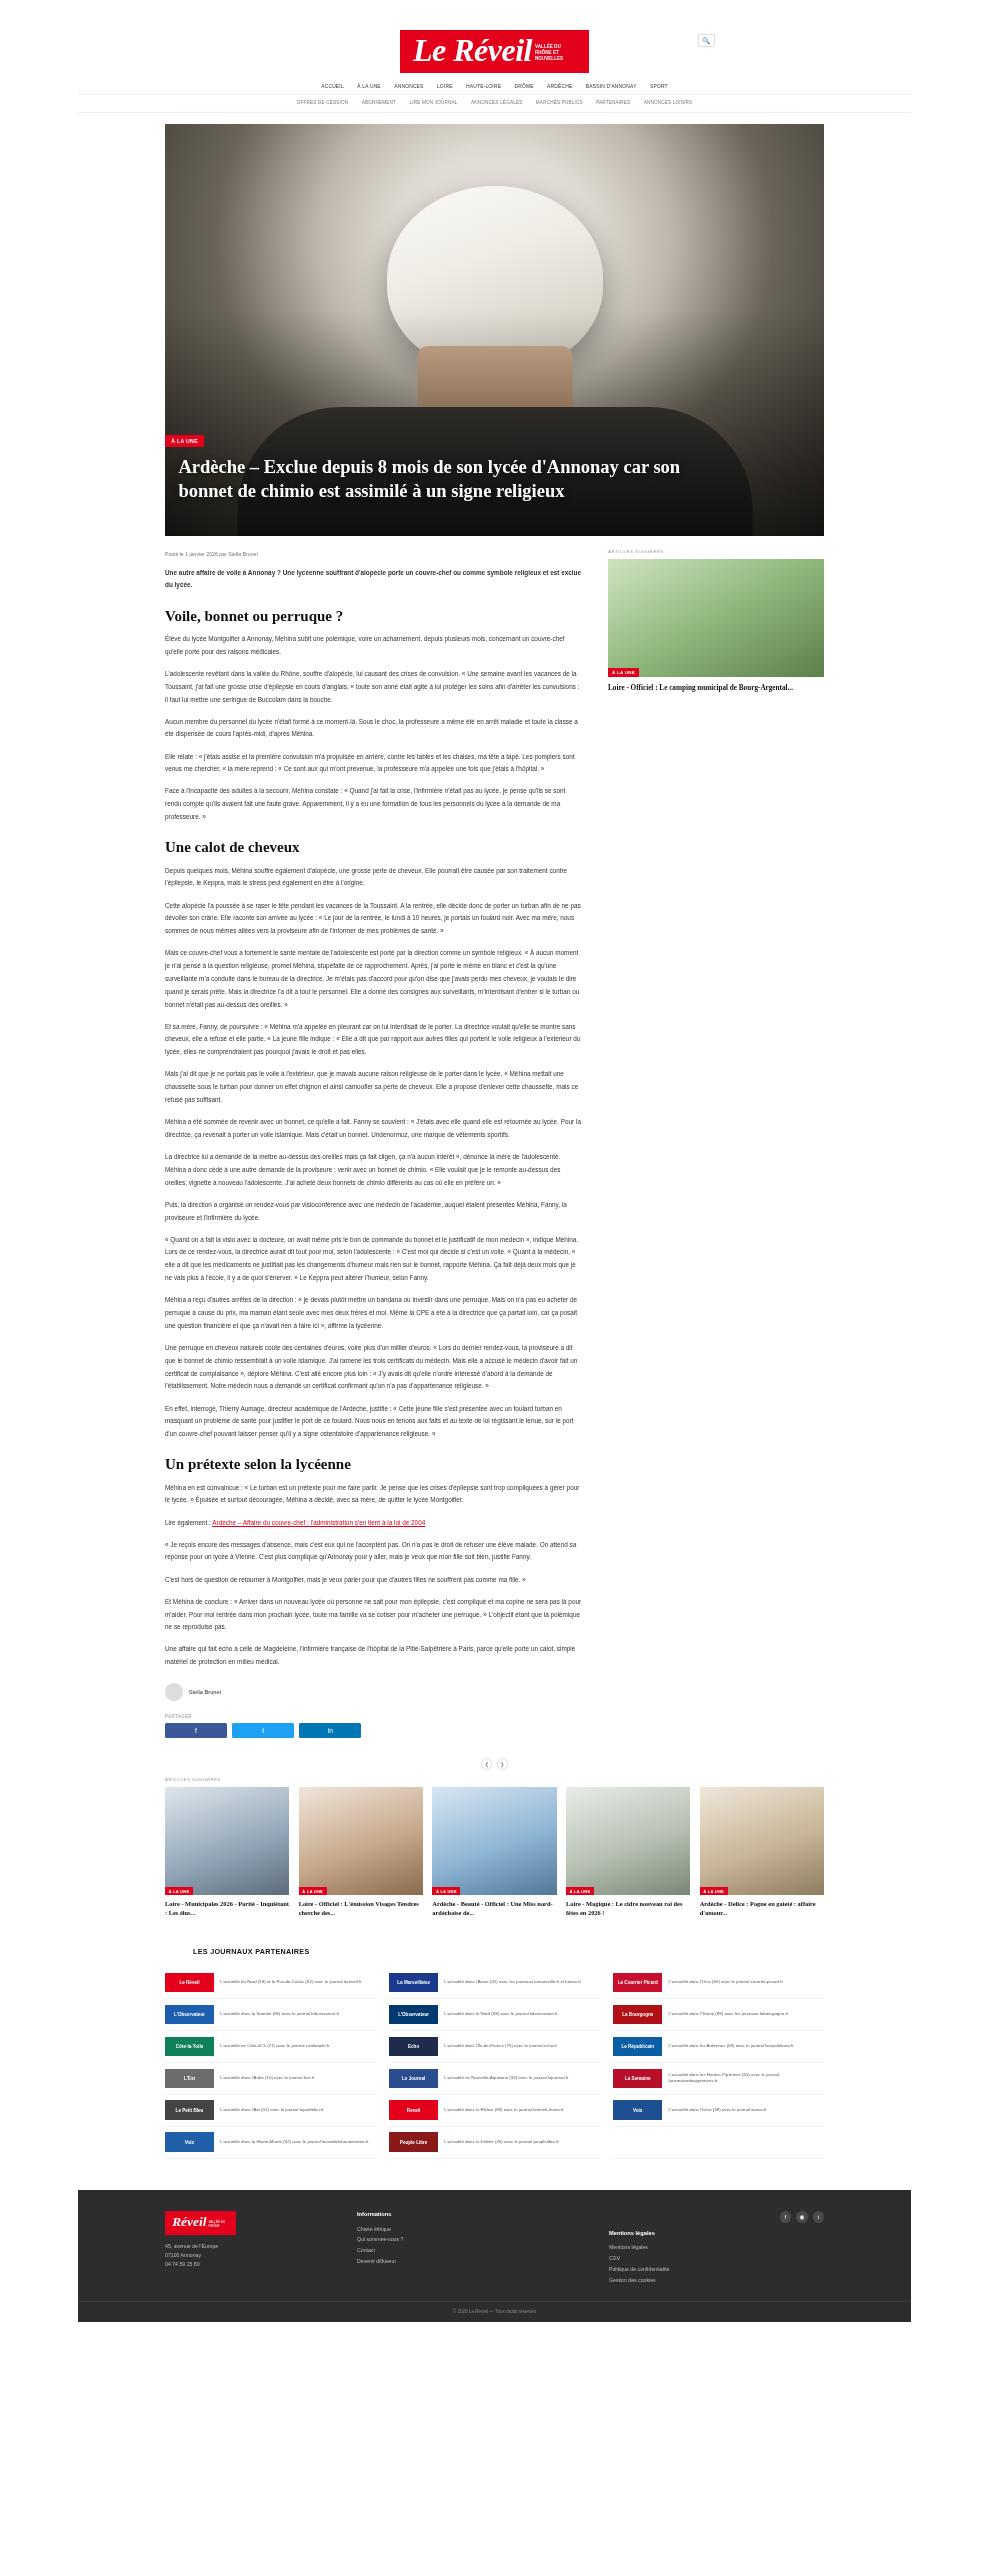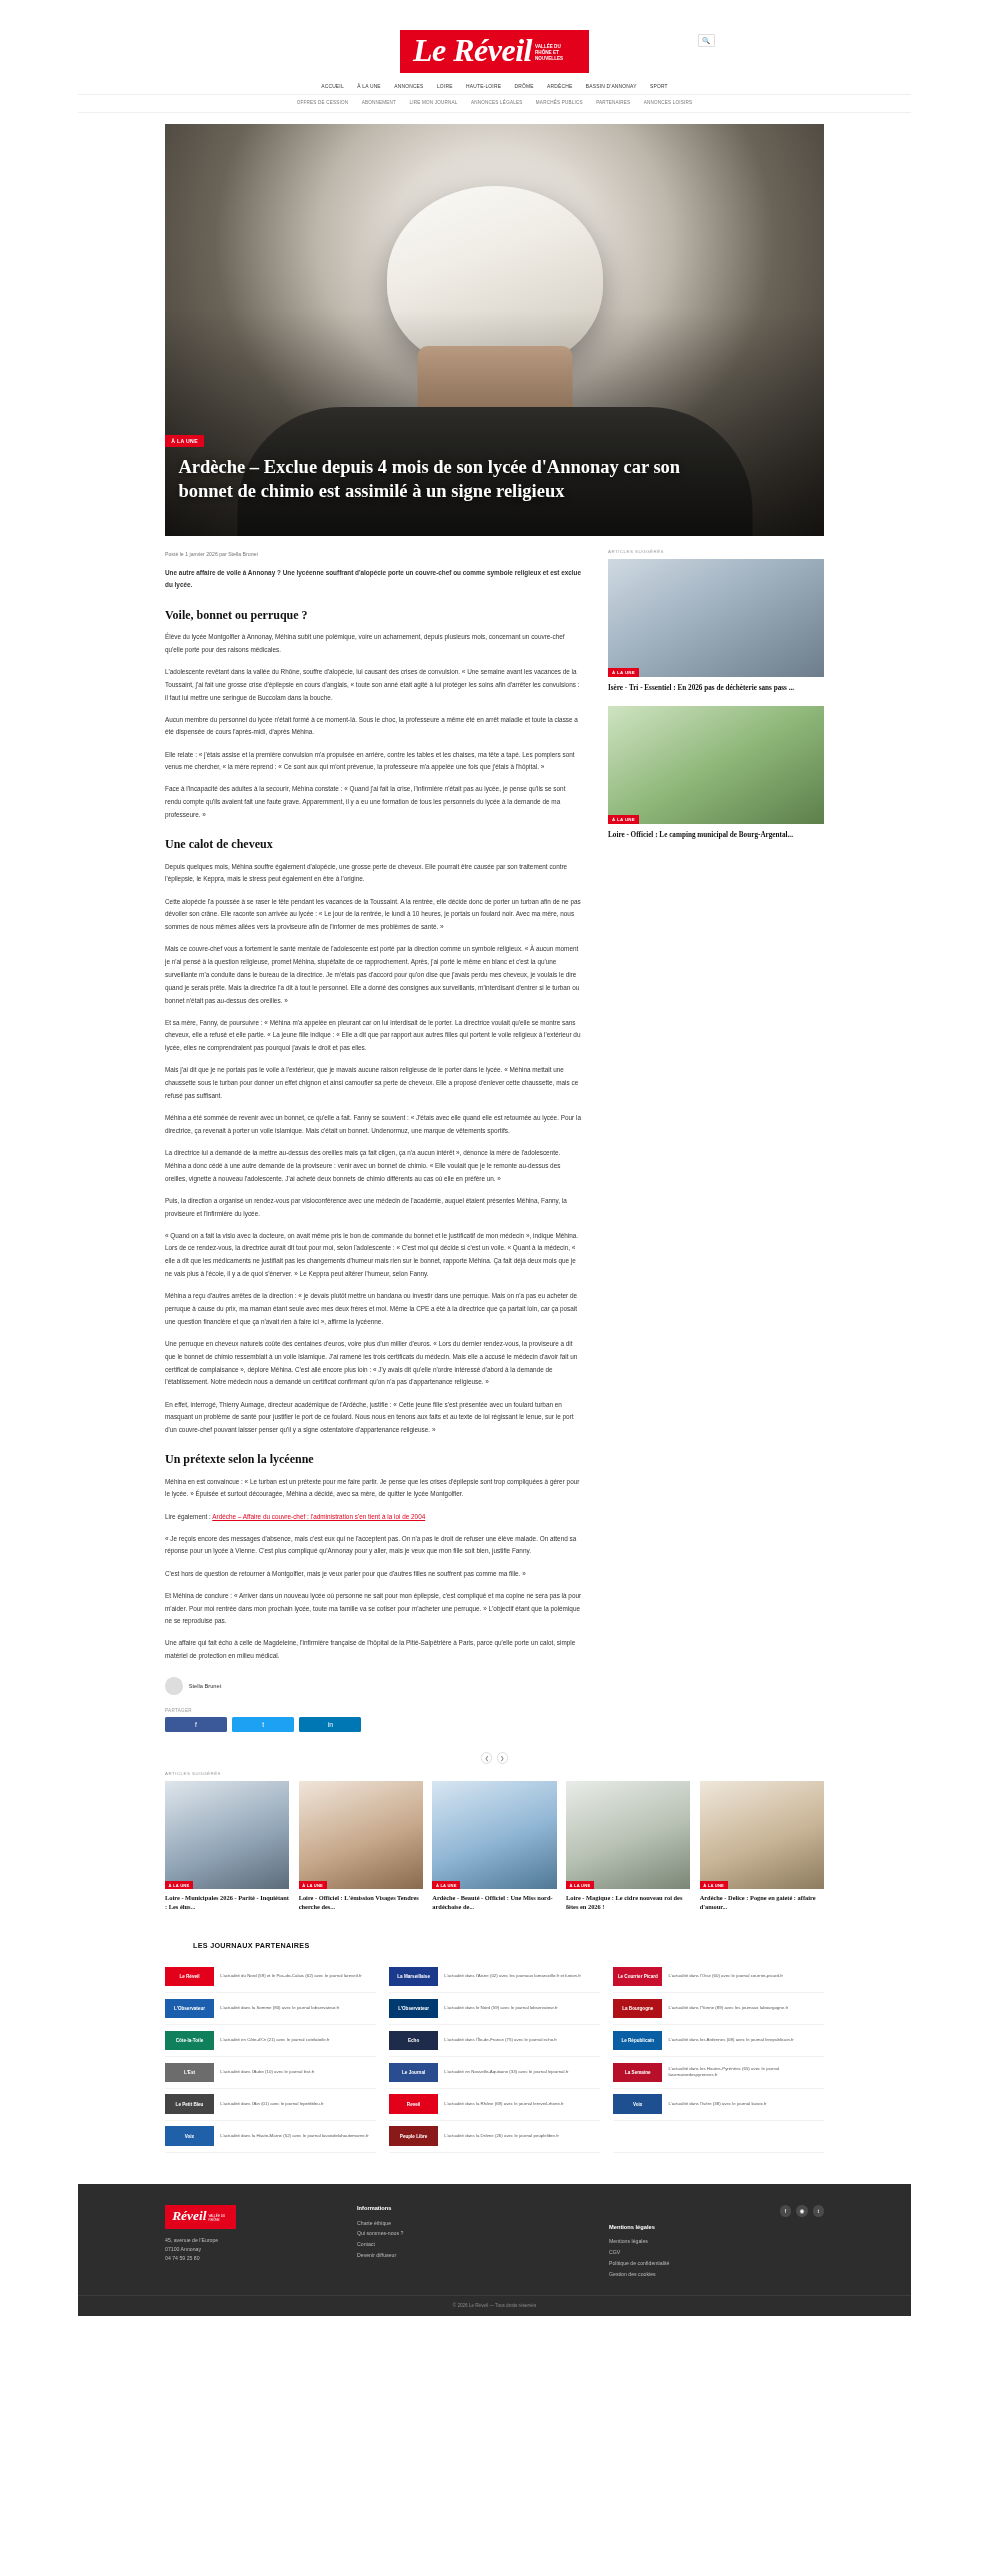--- a/index.html
+++ b/index.html
@@ -99,21 +99,21 @@
   }
   .article { padding-top:2.1px; }
   .meta { font-size:5.2px; color:#777; margin-bottom:9.3px; }
   .lede {
     font-weight:700; font-size:7px; line-height:1.75; color:#111;
     margin:0 0 10.3px 0;
   }
   .article p { font-size:6.4px; line-height:2.0; color:#333; margin:0 0 9.3px 0; }
   .article h2 {
     font-family:"Liberation Serif", serif;
-    font-size:12px; color:#111; margin:15.5px 0 8.2px 0; font-weight:700;
+    font-size:15px; color:#111; margin:15.5px 0 8.2px 0; font-weight:700;
   }
   .article a.inline { color:#e3001b; text-decoration:underline; }
 
   .signature { display:flex; align-items:center; gap:6.2px; margin:14.4px 0 13.4px 0; }
   .sig-av { width:17.5px; height:17.5px; border-radius:50%; background:#ddd; }
   .sig-name { font-size:5.7px; color:#333; }
 
   .share { margin-top:13.4px; }
   .share-label { font-size:4.6px; color:#999; letter-spacing:0.3px; text-transform:uppercase; margin-bottom:4.1px; }
   .share-row { display:flex; gap:5.2px; }
@@ -248,21 +248,21 @@
     <span>ANNONCES LOISIRS</span>
   </nav>
 
   <div class="hero-wrap">
     <div class="hero-img">
       <div class="hero-cap-head"></div>
       <div class="hero-neck"></div>
       <div class="hero-shoulders"></div>
     </div>
     <div class="hero-badge">À LA UNE</div>
-    <h1 class="hero-title">Ardèche – Exclue depuis 4 mois de son lycée d'Annonay car son bonnet de chimio est assimilé à un signe religieux</h1>
+    <h1 class="hero-title">Ardèche – Exclue depuis 8 mois de son lycée d'Annonay car son bonnet de chimio est assimilé à un signe religieux</h1>
   </div>
 
   <div class="content">
 
     <div class="article">
       <div class="meta">Posté le 1 janvier 2026 par Stella Brunet</div>
 
       <p class="lede">Une autre affaire de voile à Annonay ? Une lycéenne souffrant d'alopécie porte un couvre-chef ou comme symbole religieux et est exclue du lycée.</p>
 
       <h2>Voile, bonnet ou perruque ?</h2>
@@ -319,26 +319,20 @@
           <div class="share-btn sb-li">
             <span>in</span>
           </div>
         </div>
       </div>
     </div>
 
     <aside>
       <div class="side-title">ARTICLES SUGGÉRÉS</div>
 
-      <div class="side-card">
-        <div class="side-thumb t1">
-          <span class="side-badge">À LA UNE</span>
-        </div>
-        <div class="side-cap">Isère - Tri - Essentiel : En 2026 pas de déchèterie sans pass ...</div>
-      </div>
 
       <div class="side-card">
         <div class="side-thumb t2">
           <span class="side-badge">À LA UNE</span>
         </div>
         <div class="side-cap">Loire - Officiel : Le camping municipal de Bourg-Argental...</div>
       </div>
 
     </aside>
   </div>

